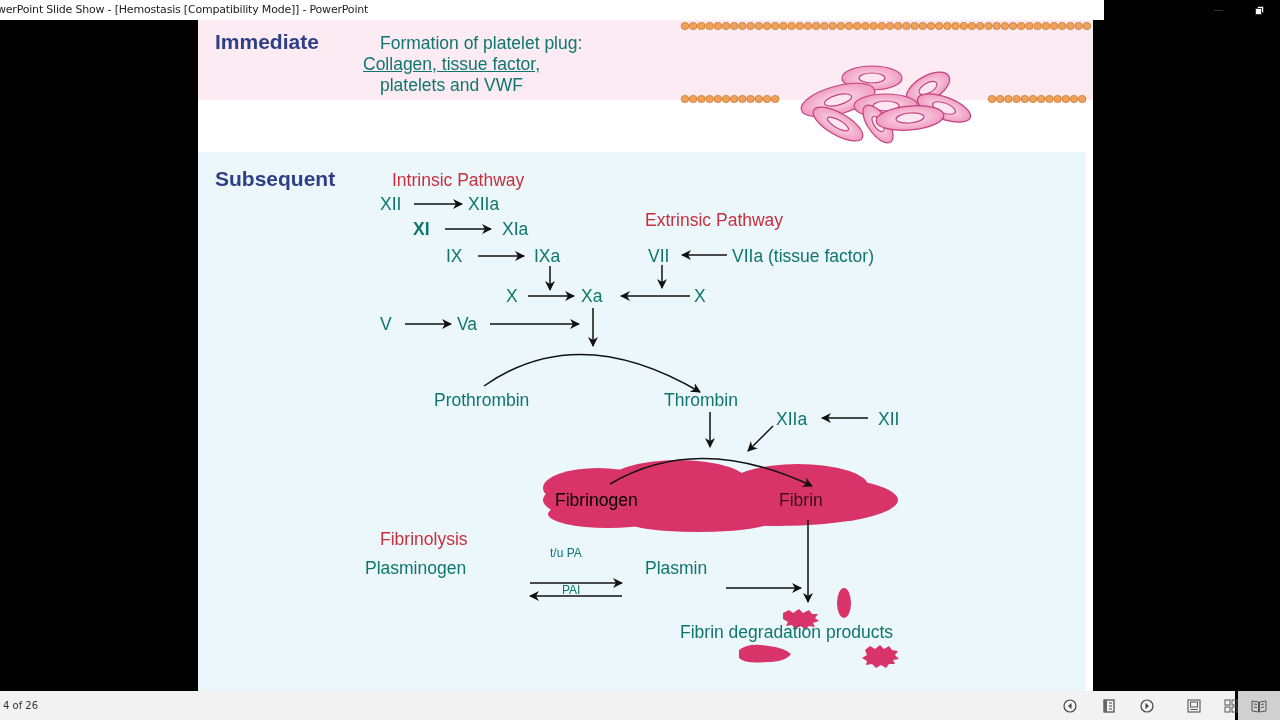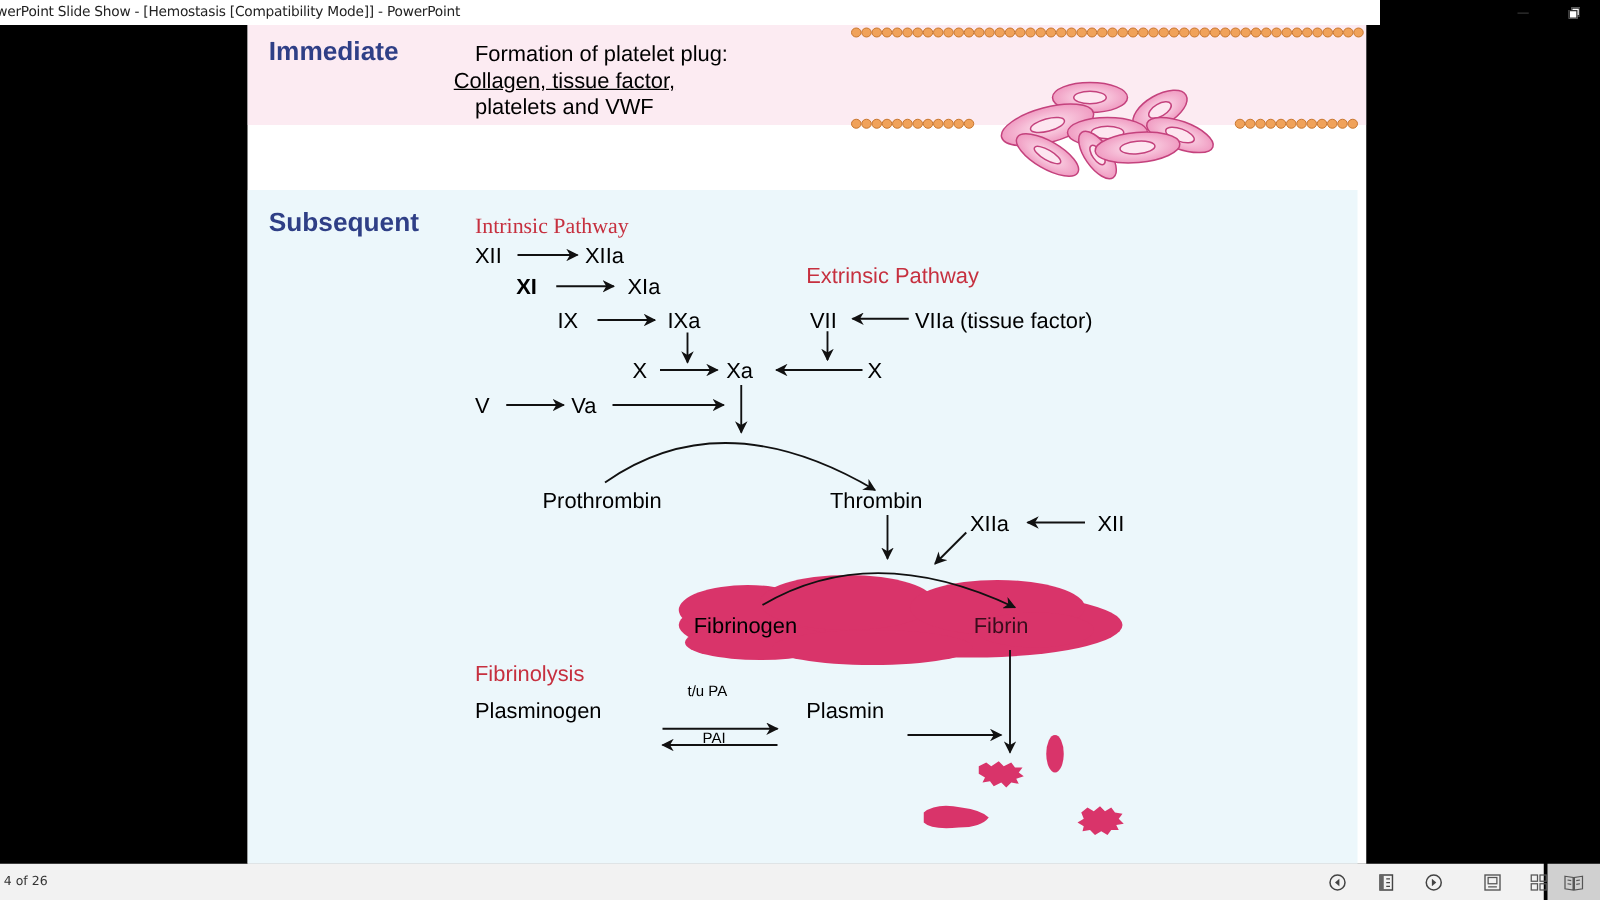--- a/index.html
+++ b/index.html
@@ -14,21 +14,21 @@
   .win-restore .sq i { position:absolute; width:7px; height:7px; border:1px solid #333; background:#fff; }
   .win-restore .sq i:first-child { left:2px; top:0; }
   .win-restore .sq i:last-child { left:0; top:2px; }
 
   .stage { position:absolute; left:0; top:20px; width:1280px; height:671px; background:#000; }
   .slide { position:absolute; left:198px; top:0; width:895px; height:671px; background:#fff; overflow:hidden; }
   .band-top { position:absolute; left:0; top:0; width:895px; height:80px; background:#fcebf2; }
   .band-bottom { position:absolute; left:0; top:132px; width:888px; height:539px; background:#ecf7fb; }
 
   .heading { position:absolute; font-weight:bold; color:#2f3f86; font-size:21px; }
-  .txt { position:absolute; font-size:17.5px; color:#000000; white-space:nowrap; line-height:21px; }
+  .txt { position:absolute; font-size:17.5px; color:#0f766e; white-space:nowrap; line-height:21px; }
   .red { color:#c6303f; }
   .small { font-size:12px; }
 
   svg.diagram { position:absolute; left:0; top:0; }
 
   .statusbar { position:absolute; left:0; top:691px; width:1235px; height:29px; background:#f2f2f2; }
   .statusbar .count { position:absolute; left:3px; top:9px; font-size:10px; color:#333; font-family:"DejaVu Sans", sans-serif; }
   .sb-btn { position:absolute; top:0; height:29px; width:30px; display:flex; align-items:center; justify-content:center; }
   .sb-btn.active { background:#d0d0d0; width:42px; }
 </style>
@@ -229,21 +229,21 @@
         <line x1="528" y1="568" x2="603" y2="568"></line>
       </g>
     </svg>
 
     <div class="heading" style="left:17px; top:10px;">Immediate</div>
     <div class="txt" style="left:182px; top:13px;">Formation of platelet plug:</div>
     <div class="txt" style="left:165px; top:34px;text-decoration:underline;">Collagen, tissue factor,</div>
     <div class="txt" style="left:182px; top:55px;">platelets and VWF</div>
 
     <div class="heading" style="left:17px; top:147px;">Subsequent</div>
-    <div class="txt red" style="left:182px; top:150px;font-family:Liberation Serif, serif;">Intrinsic Pathway</div>
+    <div class="txt red" style="left:194px; top:150px;">Intrinsic Pathway</div>
 
     <div class="txt" style="left:182px; top:174px;">XII</div>
     <div class="txt" style="left:270px; top:174px;">XIIa</div>
     <div class="txt" style="left:215px; top:199px;font-weight:bold;">XI</div>
     <div class="txt" style="left:304px; top:199px;">XIa</div>
     <div class="txt" style="left:248px; top:226px;">IX</div>
     <div class="txt" style="left:336px; top:226px;">IXa</div>
     <div class="txt" style="left:308px; top:266px;">X</div>
     <div class="txt" style="left:383px; top:266px;text-align:center;">Xa</div>
     <div class="txt" style="left:182px; top:294px;">V</div>
@@ -255,24 +255,25 @@
     <div class="txt" style="left:496px; top:266px;">X</div>
 
     <div class="txt" style="left:236px; top:370px;">Prothrombin</div>
     <div class="txt" style="left:466px; top:370px;">Thrombin</div>
     <div class="txt" style="left:578px; top:389px;">XIIa</div>
     <div class="txt" style="left:680px; top:389px;">XII</div>
     <div class="txt" style="left:357px; top:470px; color:#000000;">Fibrinogen</div>
     <div class="txt" style="left:581px; top:470px; color:#3a0d1c;">Fibrin</div>
 
     <div class="txt red" style="left:182px; top:509px;">Fibrinolysis</div>
-    <div class="txt" style="left:182px; top:538px;">Plasminogen</div>
+    <div class="txt" style="left:167px; top:538px;">Plasminogen</div>
     <div class="txt small" style="left:352px; top:523px;">t/u PA</div>
     <div class="txt small" style="left:364px; top:560px;">PAI</div>
     <div class="txt" style="left:447px; top:538px;">Plasmin</div>
+    <div class="txt" style="left:482px; top:602px;">Fibrin degradation products</div>
   </div>
 </div>
 
 <div class="statusbar">
   <span class="count">4 of 26</span>
 
   <div class="sb-btn" style="left:1055px;">
     <svg width="14" height="14" viewBox="0 0 14 14">
         <circle cx="7" cy="7" r="6" fill="none" stroke="#444" stroke-width="1.2"></circle>
         <path d="M8.5,4 L5,7 L8.5,10 z" fill="#444"></path>

